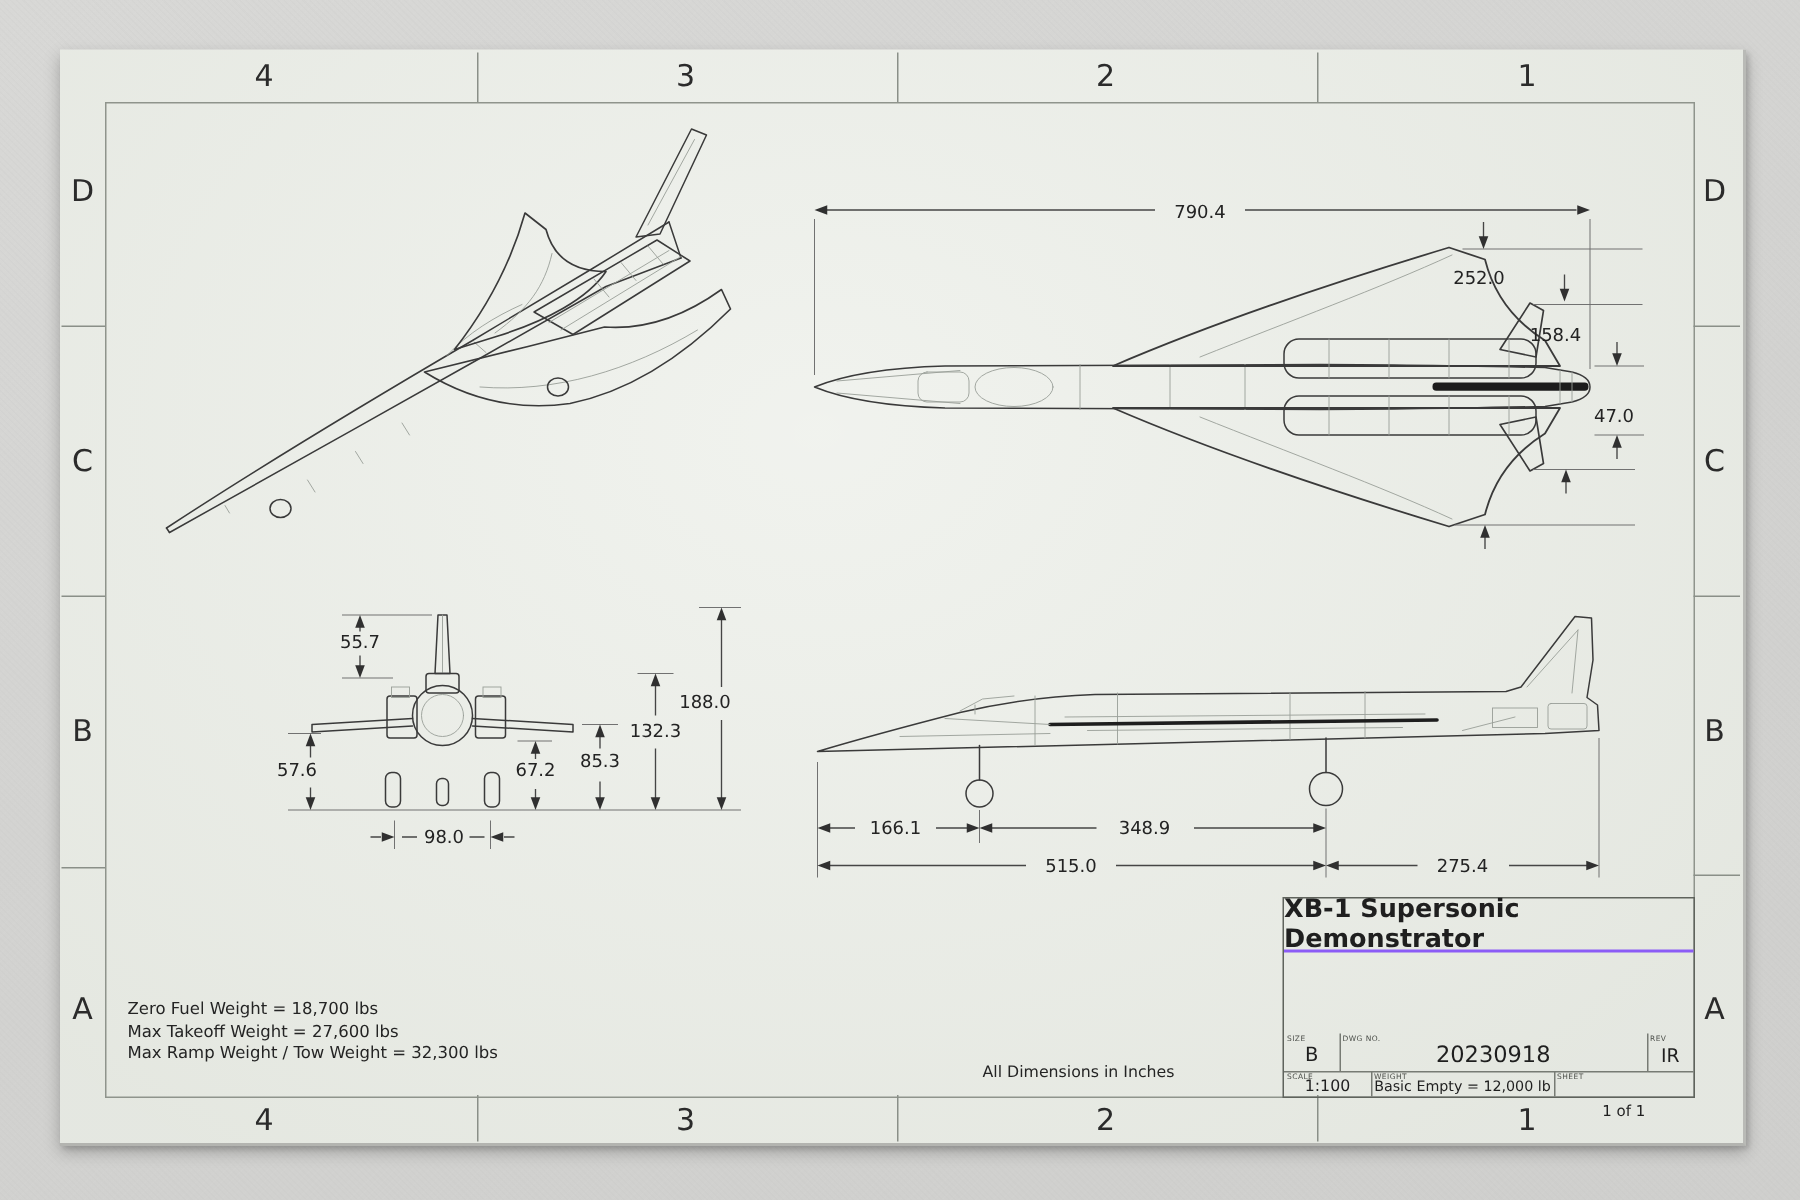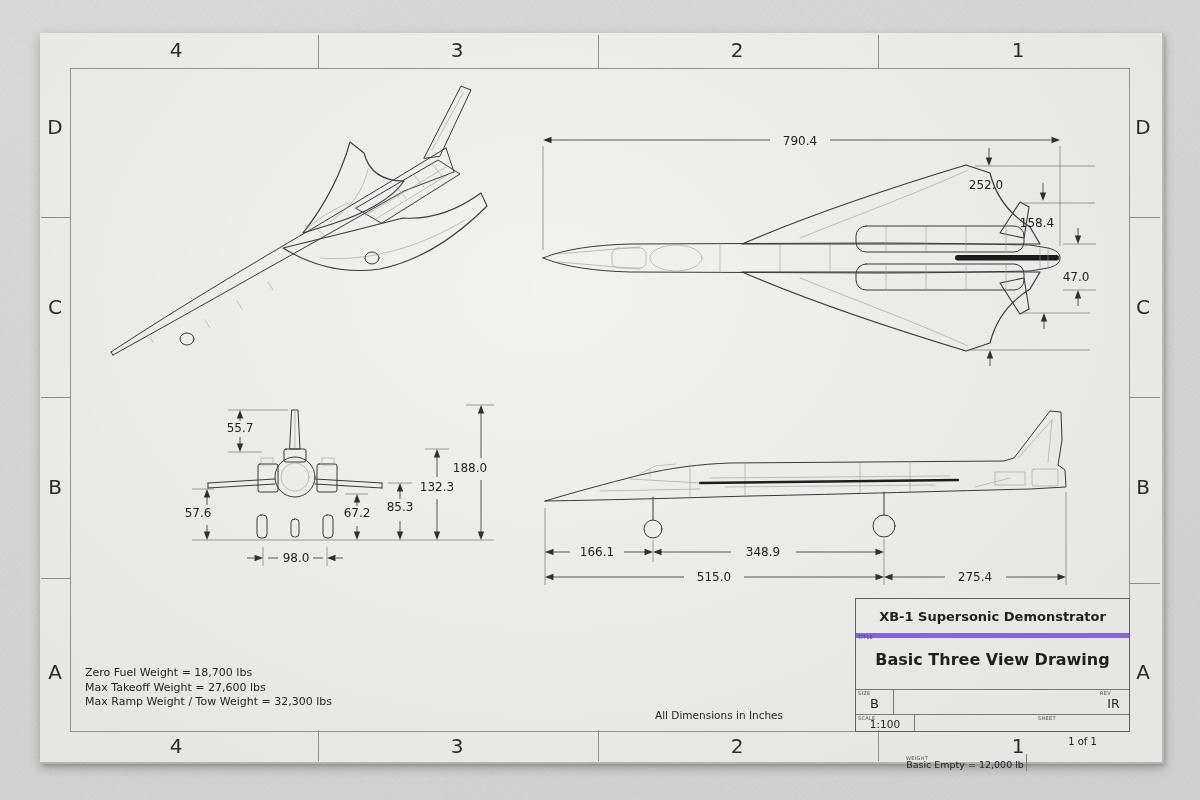--- a/index.html
+++ b/index.html
@@ -37,22 +37,22 @@
   .bold-line{stroke:#1e1e1e;fill:none;stroke-linecap:round;}
   .light{stroke:#999e97;fill:none;stroke-width:0.6;stroke-linecap:round;}
   .dim{stroke:#454545;fill:none;stroke-width:0.9;}
   .ext{stroke:#6d6d6d;fill:none;stroke-width:0.65;}
   .ah{fill:#303030;stroke:none;}
   
   #tblock{
     position:absolute;left:855px;top:598px;width:273px;height:132px;
     border:1px solid #5f635c;color:#1f1f1f;
   }
-  #tblock .row1{position:absolute;left:0;top:0;width:100%;height:34px;border-bottom:5px solid #8b5cf6;
-    display:flex;align-items:center;justify-content:center;font-weight:bold;font-size:13px;}
+  #tblock .row1{position:absolute;left:0;top:0;width:100%;height:34px;border-bottom:2px solid #8b5cf6;
+    display:flex;align-items:center;justify-content:center;font-weight:bold;font-size:17px;}
   #tblock .row2{position:absolute;left:0;top:34px;width:100%;height:56px;border-bottom:1px solid #777b74;}
   #tblock .row2 .big{position:absolute;left:0;top:17px;width:100%;text-align:center;font-weight:bold;font-size:16px;}
   #tblock .row3{position:absolute;left:0;top:90px;width:100%;height:25px;border-bottom:1px solid #777b74;}
   #tblock .row4{position:absolute;left:0;top:115px;width:100%;height:17px;}
   .cell{position:absolute;top:0;height:100%;}
   .cell.bR{border-right:1px solid #777b74;}
   .mini{position:absolute;left:2px;top:1px;font-size:5px;letter-spacing:0.3px;color:#4c4f4a;}
   .cval{position:absolute;left:0;right:0;text-align:center;}
   .notes{position:absolute;left:85px;top:666px;font-size:11px;line-height:14.5px;color:#242424;}
   .units-note{position:absolute;left:655px;top:709px;width:190px;text-align:left;font-size:10.5px;color:#242424;}
@@ -262,40 +262,40 @@
 <div class="notes">
   <div>Zero Fuel Weight = 18,700 lbs</div>
   <div>Max Takeoff Weight = 27,600 lbs</div>
   <div>Max Ramp Weight / Tow Weight = 32,300 lbs</div>
 </div>
 
 <div class="units-note">All Dimensions in Inches</div>
 
 <div id="tblock">
   <div class="row1">XB-1 Supersonic Demonstrator</div>
-  <div class="row2">
-    <span class="mini">TITLE</span>
-    <div class="big">Basic Three View Drawing</div>
-  </div>
   <div class="row3">
     <div class="cell bR" style="left:0;width:37px;">
       <span class="mini">SIZE</span>
       <div class="cval" style="top:7px;font-size:13px;">B</div>
+    </div>
+    <div class="cell bR" style="left:37px;width:205px;">
+      <span class="mini">DWG NO.</span>
+      <div class="cval" style="top:5px;font-size:15px;">20230918</div>
     </div>
     <div class="cell" style="left:242px;width:31px;">
       <span class="mini">REV</span>
       <div class="cval" style="top:7px;font-size:12.5px;">IR</div>
     </div>
   </div>
   <div class="row4">
     <div class="cell bR" style="left:0;width:58px;">
       <span class="mini">SCALE</span>
       <div class="cval" style="top:4px;font-size:10.5px;">1:100</div>
     </div>
-    <div class="cell bR" style="left:48px;width:122px;margin-top:40px;">
+    <div class="cell bR" style="left:58px;width:122px;">
       <span class="mini">WEIGHT</span>
       <div class="cval" style="top:5px;font-size:9.5px;">Basic Empty = 12,000 lb</div>
     </div>
     <div class="cell" style="left:180px;width:93px;">
       <span class="mini">SHEET</span>
       <div class="cval" style="top:4px;font-size:10px;margin-top:18px;">1 of 1</div>
     </div>
   </div>
 </div>
 

